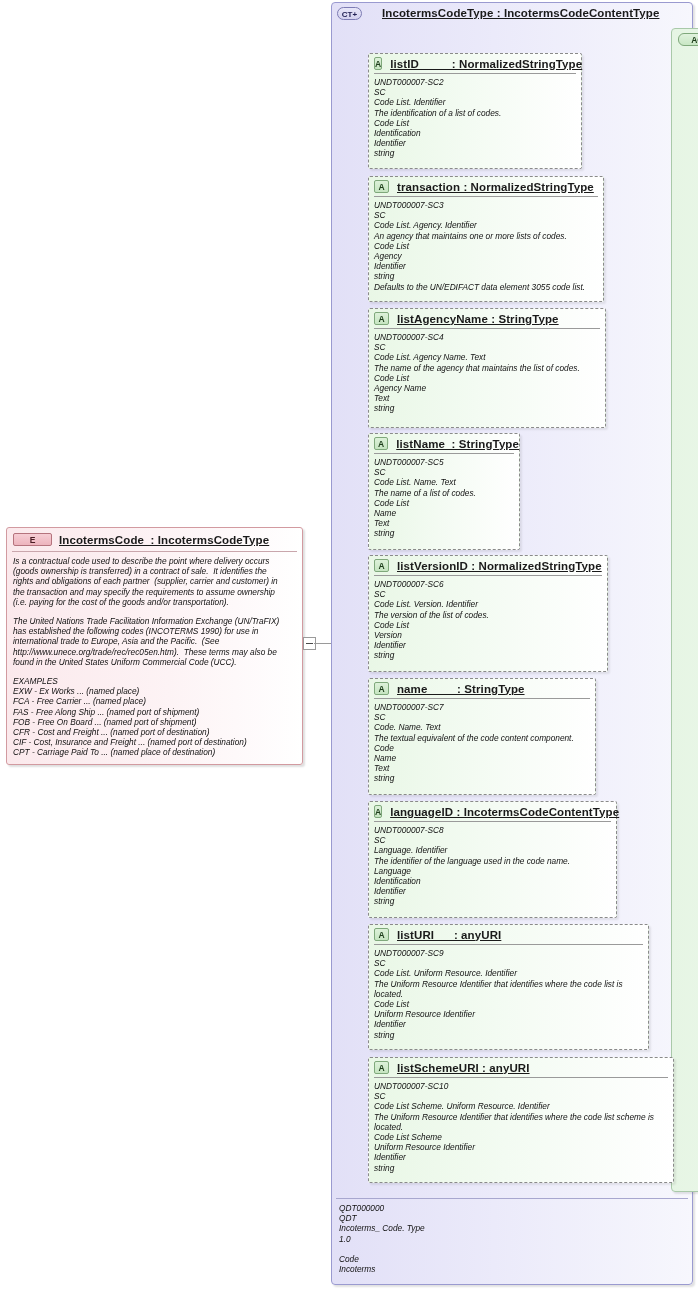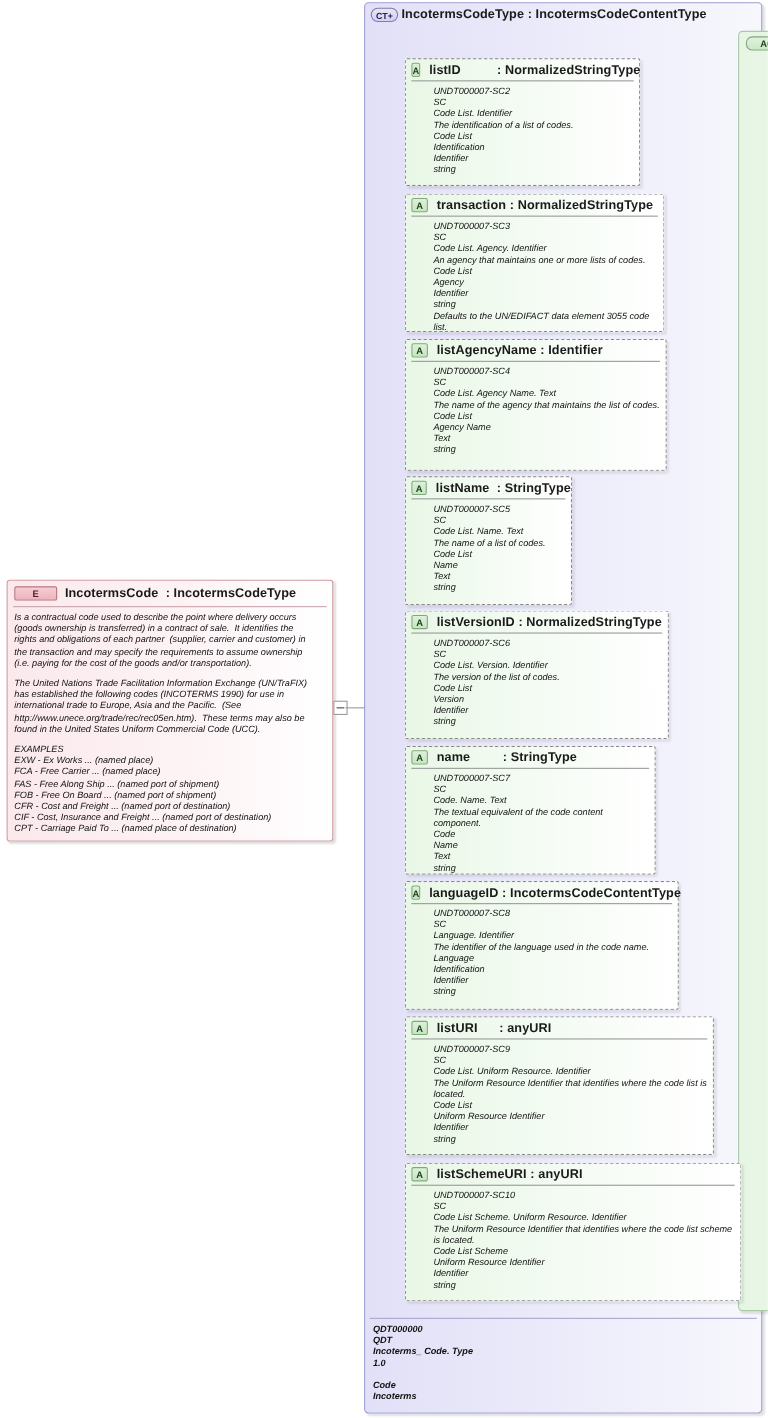--- a/index.html
+++ b/index.html
@@ -15,20 +15,21 @@
     overflow: hidden;
   }
 
   
   .box-title {
     font-weight: bold;
     font-size: 11.5px;
     color: #1a1a1a;
     white-space: pre;
     letter-spacing: .1px;
+    text-decoration: underline;
   }
   .badge {
     display: inline-block;
     width: 39px;
     height: 13px;
     line-height: 13px;
     text-align: center;
     font-size: 8.5px;
     font-weight: bold;
     border: 1px solid #7a7a7a;
@@ -123,39 +124,38 @@
     border: 1px solid #9a9ad0;
     border-radius: 4px;
     background: linear-gradient(to right, #e2e0f7 0%, #ebeafa 45%, #f7f7fd 100%);
     box-shadow: 2px 2px 2px rgba(0,0,0,.12);
   }
   #ct-box > .hdr {
     height: 20px;
     padding-left: 5px;
     display: flex;
     align-items: center;
-    gap: 3px;
+    gap: 20px;
   }
   #ct-box .badge.ct {
     width: 25px;
     background: linear-gradient(to bottom, #e7e6f8, #d3d1ef);
     border-color: #7d7cb4;
     border-radius: 7px;
     color: #232255;
     font-size: 8px;
   }
 
   
   #ct-footer {
     position: absolute;
     left: 4px;
     bottom: 4px;
     width: 352px;
     height: 82px;
-    font-weight: bold;
   }
   #ct-footer .sep {
     height: 1px;
     background: #a8a7cf;
     margin-bottom: 4px;
   }
   #ct-footer .doc { padding-left: 3px; }
 
   
   #ag-box {
@@ -207,21 +207,20 @@
     border-radius: 2px;
     color: #1d3c1a;
   }
   .attr .sep {
     height: 1px;
     background: #9a9a9a;
     margin: 0 5px;
   }
   .attr .body {
     padding: 3px 5px 0 5px;
-    margin-left: 20px;
   }
   .attr .body .doc { white-space: pre-line; }
 </style>
 </head>
 <body>
 
 <div id="element-box">
   <div class="hdr">
     <span class="badge">E</span>
     <span class="box-title">IncotermsCode  : IncotermsCodeType</span>
@@ -306,21 +305,21 @@
 Agency
 Identifier
 string
 Defaults to the UN/EDIFACT data element 3055 code list.</div>
     </div>
 </div>
 
 <div class="attr" style="left:368px; top:308px; width:238px; height:120px;">
   <div class="hdr">
     <span class="badge a">A</span>
-    <span class="box-title">listAgencyName : Identifier</span>
+    <span class="box-title">listAgencyName : StringType</span>
   </div>
   <div class="sep"></div>
   <div class="body">
       <div class="doc">UNDT000007-SC4
 SC
 Code List. Agency Name. Text
 The name of the agency that maintains the list of codes.
 Code List
 Agency Name
 Text

